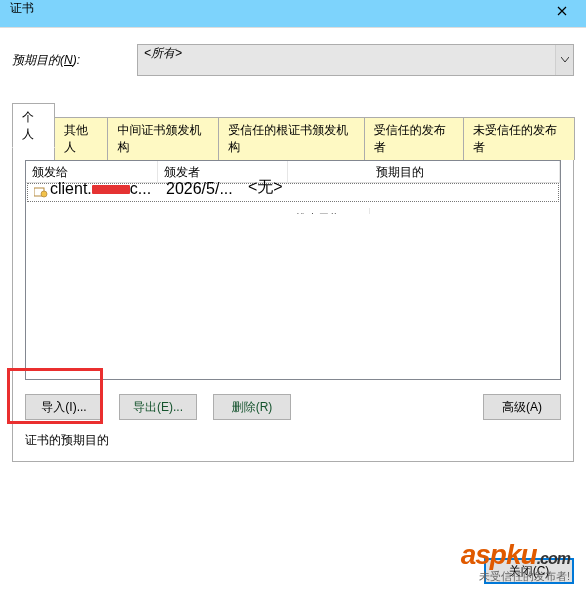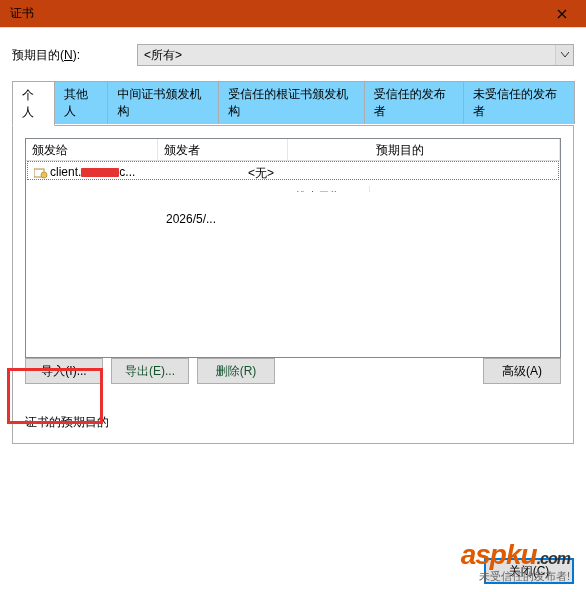--- a/index.html
+++ b/index.html
@@ -10,82 +10,83 @@
     font-family: "Microsoft YaHei", "SimSun", Tahoma, sans-serif;
     font-size: 12px;
     background: #ffffff;
     color: #000;
     overflow: hidden;
     position: relative;
   }
   .titlebar {
     height: 28px;
     display: flex;
-    align-items: center;
+    align-items: flex-start;
     justify-content: space-between;
     padding: 0 8px 0 10px;
     border-bottom: 1px solid #ddd;
-    background: #c2410c;
+    background: #7dd3fc;
   }
   .titlebar .title { font-size: 12px; }
   .close-btn {
     width: 32px; height: 22px;
     display: flex; align-items: center; justify-content: center;
     font-size: 14px;
     cursor: default;
   }
   .close-btn svg { width: 10px; height: 10px; }
   .content { padding: 10px 12px 8px 12px; }
   .row-purpose {
     display: flex;
     align-items: center;
-    margin: 6px 0 14px 0;
+    margin: 6px 0 26px 0;
+    font-style: italic;
   }
   .row-purpose .label { width: 125px; }
   .row-purpose .label .hotkey { text-decoration: underline; }
   .select-wrap {
     flex: 1;
     position: relative;
   }
   .select {
     width: 100%;
-    height: 22px;
+    height: 32px;
     border: 1px solid #adadad;
     background: #e6e6e6;
     padding: 0 22px 0 6px;
     display: flex;
-    align-items: center;
+    align-items: flex-start;
     font-family: inherit;
     font-size: 12px;
   }
   .select-arrow {
     position: absolute;
     right: 1px; top: 1px; bottom: 1px;
     width: 18px;
     display: flex; align-items: center; justify-content: center;
     border-left: 1px solid #cfcfcf;
     background: #e1e1e1;
   }
   .select-arrow svg { width: 8px; height: 6px; }
   .tabstrip {
     display: flex;
-    align-items: flex-start;
+    align-items: flex-end;
     margin-top: 4px;
     border-bottom: 1px solid #acacac;
     position: relative;
   }
   .tab {
     padding: 4px 9px;
     border: 1px solid #acacac;
     border-bottom: none;
-    background: #7dd3fc;
+    background: #fef9c3;
     margin-right: -1px;
     font-size: 12px;
     position: relative;
-    top: 1px;
+    top: 13px;
   }
   .tab.active {
     background: #fff;
     border-bottom: 1px solid #fff;
     z-index: 2;
     padding-top: 5px;
     padding-bottom: 4px;
     top: 1px;
   }
   .tabpanel {
@@ -117,22 +118,22 @@
   }
   .lv-header .col { border-right: 1px solid #e6e6e6; }
   .col-issuedto { width: 132px; }
   .col-issuedby { width: 130px; }
   .col-exp { width: 82px; margin-top: 47px; }
   .col-friendly { flex: 1; }
   .lv-body { flex: 1; }
   .lv-row {
     display: flex;
     height: 19px;
-    align-items: flex-start;
-    font-size: 12px;
+    align-items: flex-end;
+    font-size: 16px;
   }
   .lv-row.selected {
     border: 1px dotted #777;
     margin: 0 1px;
   }
   .cert-icon {
     width: 14px; height: 12px;
     display: inline-block;
     vertical-align: middle;
     margin-right: 2px;
@@ -140,21 +141,22 @@
   .redact {
     display: inline-block;
     background: #e53232;
     height: 9px;
     border-radius: 1px;
     vertical-align: middle;
   }
   .actions-row {
     display: flex;
     align-items: center;
-    gap: 8px;
+    margin-top: 14px;
+    gap: 16px;
   }
   .btn {
     min-width: 78px;
     height: 26px;
     border: 1px solid #adadad;
     background: #e1e1e1;
     display: inline-flex;
     align-items: center;
     justify-content: center;
     font-family: inherit;
@@ -167,21 +169,21 @@
   .highlight-box {
     position: absolute;
     border: 3px solid #ea2f2f;
     left: 7px;
     top: 368px;
     width: 96px;
     height: 56px;
     pointer-events: none;
   }
   .section-label {
-    margin-top: 30px;
+    margin-top: 12px;
     font-size: 12px;
   }
   .view-btn-row {
     display: flex;
     justify-content: flex-end;
     margin-top: 24px;
   }
   .bottom-row {
     position: absolute;
     bottom: 8px;

